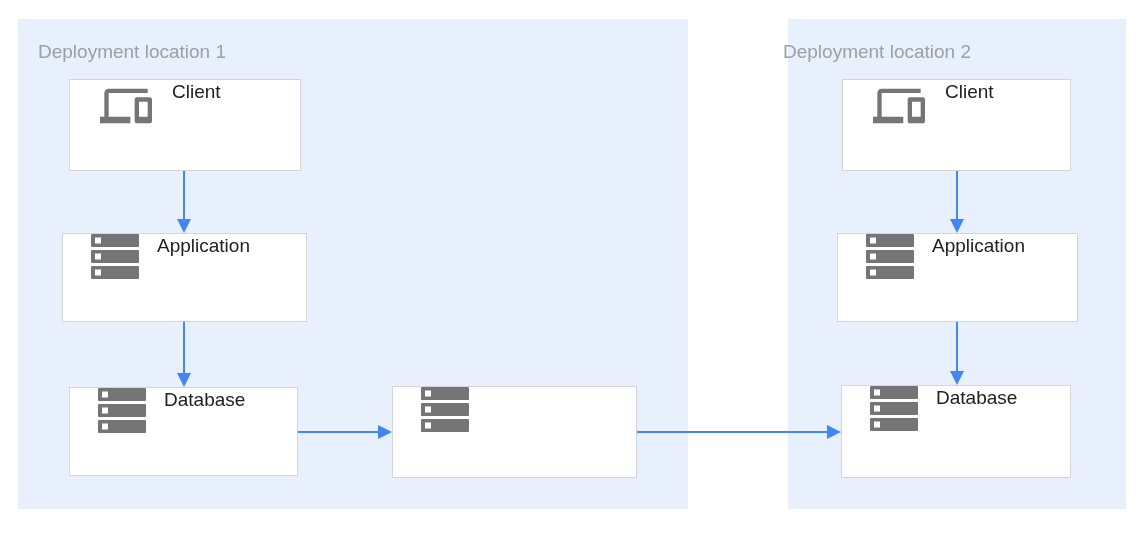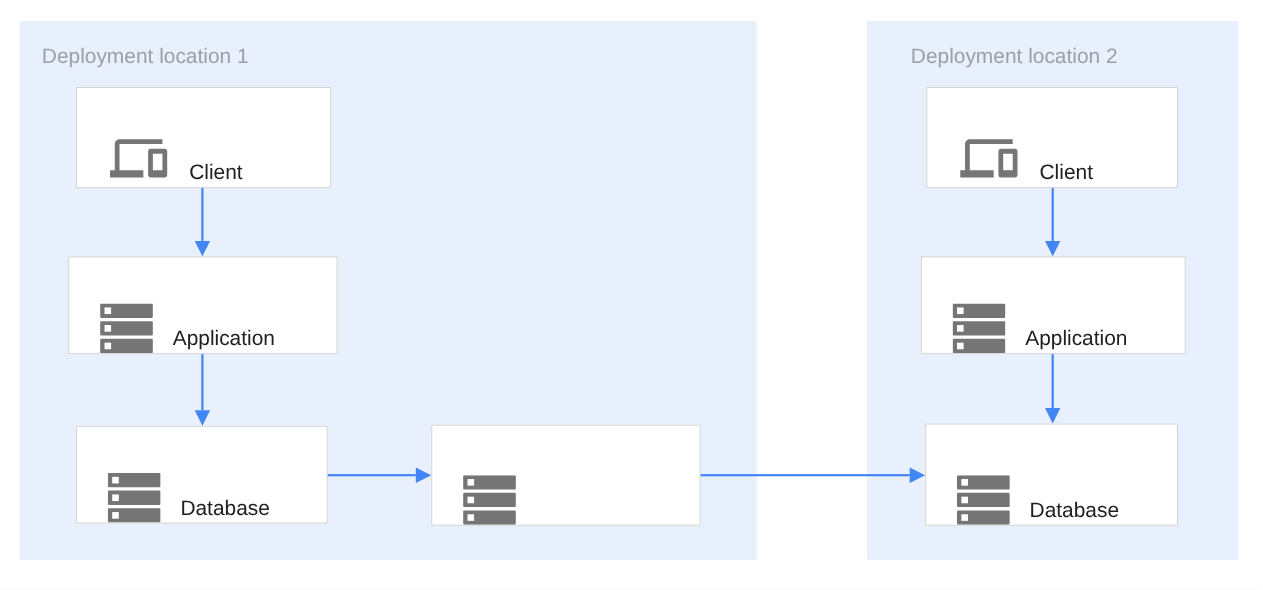--- a/index.html
+++ b/index.html
@@ -19,21 +19,21 @@
     font-size:19px;
     color:var(--title-text,#9aa0a6);
     white-space:nowrap;
   }
   .node{
     position:absolute;
     background:var(--node-bg,#ffffff);
     border:1px solid var(--node-border,#d5d5d5);
     box-sizing:border-box;
     display:flex;
-    align-items:flex-end;
+    align-items:flex-start;
     padding-left:28px;
     gap:18px;
   }
   .node-label{
     font-size:19px;
     color:var(--label-text,#212121);
     line-height:24px;
   }
   .node-label.wrap{width:108px;}
   .icon{display:flex;align-items:center;justify-content:center;flex:0 0 auto;}
@@ -60,21 +60,21 @@
 </style>
 </head>
 <body>
 
 <div class="canvas">
 
   <div class="panel" style="left:18px;top:19px;width:670px;height:490px;"></div>
   <div class="panel" style="left:788px;top:19px;width:338px;height:490px;"></div>
 
   <div class="panel-title" style="left:38px;top:41px;">Deployment location 1</div>
-  <div class="panel-title" style="left:828px;top:41px;">Deployment location 2</div>
+  <div class="panel-title" style="left:783px;top:41px;">Deployment location 2</div>
 
   <div class="node" style="left:69px;top:79px;width:232px;height:92px;">
     <span class="icon">
       <svg width="56" height="52" viewBox="0 0 24 24" fill="#757575" aria-hidden="true">
         <path d="M4 6h18V4H4c-1.1 0-2 .9-2 2v11H0v3h14v-3H4V6zm19 2h-6c-.55 0-1 .45-1 1v10c0 .55.45 1 1 1h6c.55 0 1-.45 1-1V9c0-.55-.45-1-1-1zm-1 9h-4v-7h4v7z"></path>
       </svg>
     </span>
     <span class="node-label">Client</span>
   </div>
 

